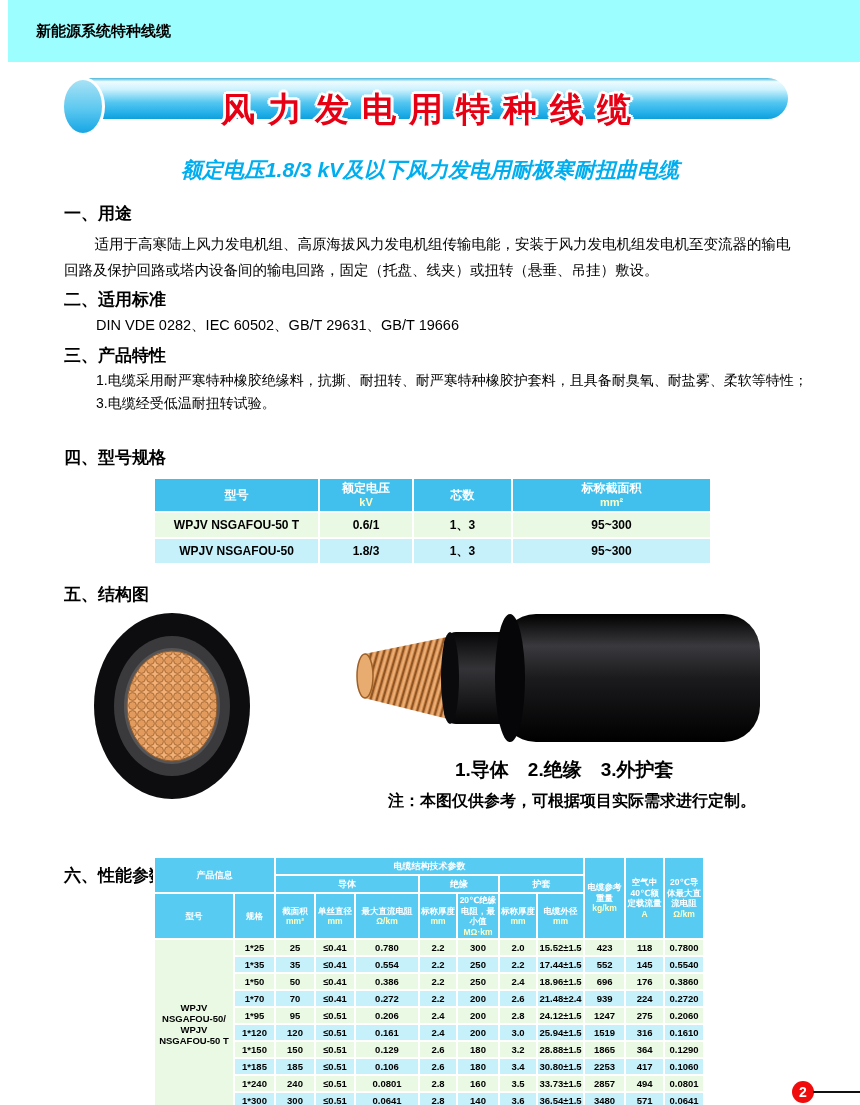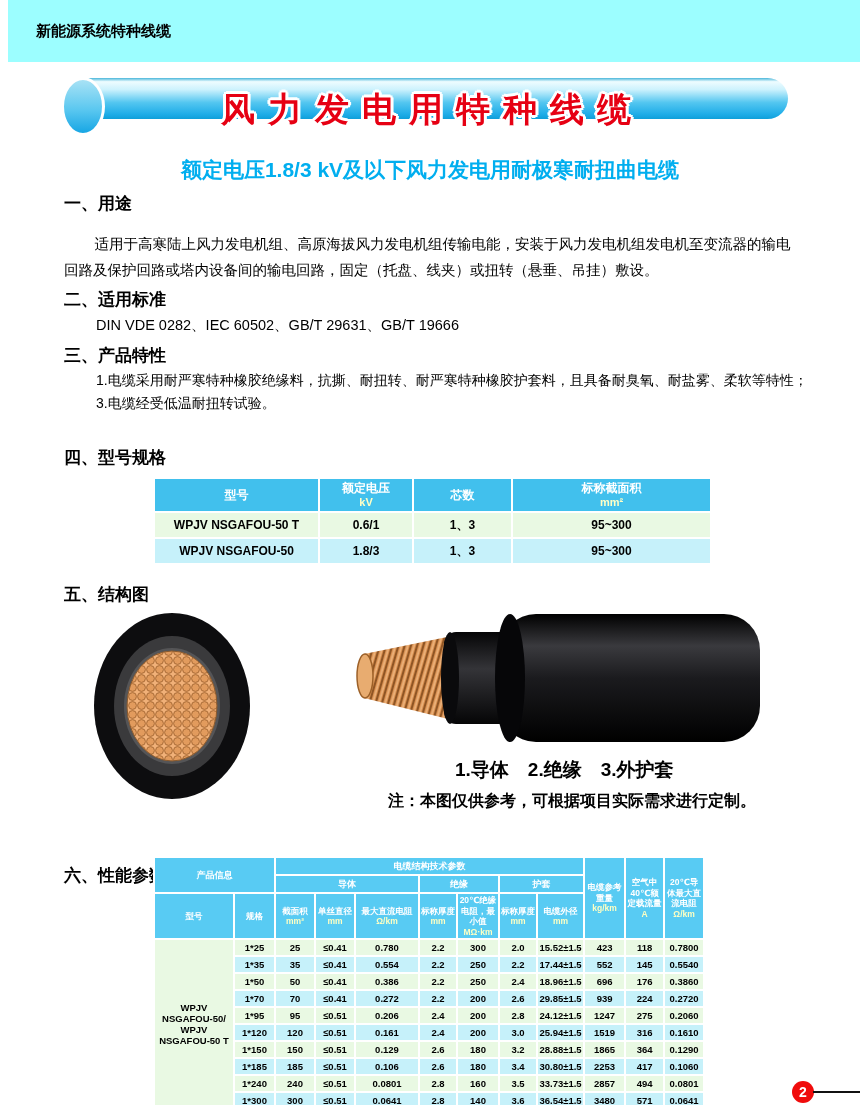--- a/index.html
+++ b/index.html
@@ -19,24 +19,24 @@
     position:absolute;left:-3px;top:-1px;width:44px;height:59px;border-radius:50%;
     border:3px solid #fff;box-sizing:border-box;
     background:linear-gradient(180deg,#a8e2f5 0%,#5cc8f0 55%,#17a6e4 100%);
   }
   .banner-title{
     position:absolute;left:0;top:9px;width:100%;text-align:center;
     font-size:34px;font-weight:bold;color:#E60013;letter-spacing:13px;padding-left:13px;box-sizing:border-box;
     text-shadow:-2px -2px 0 #fff,0 -2px 0 #fff,2px -2px 0 #fff,-2px 0 0 #fff,2px 0 0 #fff,
                 -2px 2px 0 #fff,0 2px 0 #fff,2px 2px 0 #fff,-3px 0 0 #fff,3px 0 0 #fff,0 3px 0 #fff,0 -3px 0 #fff;
   }
-  .subtitle{position:absolute;left:0;top:156px;width:100%;text-align:center;font-size:21px;font-weight:bold;color:#00AEEF;}
+  .subtitle{position:absolute;left:0;top:156px;width:100%;text-align:center;font-size:21px;font-weight:bold;color:#00AEEF;font-style:italic;}
   
   .sec-h{position:absolute;left:64px;font-size:17px;font-weight:bold;color:#000;}
-  .h-usage{top:192px;} .h-standards{top:288px;} .h-features{top:344px;}
+  .h-usage{top:202px;} .h-standards{top:288px;} .h-features{top:344px;}
   .h-models{top:446px;} .h-structure{top:583px;} .h-performance{top:864px;}
   .usage-body{position:absolute;left:64px;top:231px;width:734px;font-size:14.5px;line-height:26px;text-indent:2.1em;color:#000;}
   .standards-body{position:absolute;left:96px;top:316px;font-size:14.5px;white-space:nowrap;color:#000;}
   .features-list{position:absolute;left:96px;top:369px;font-size:14px;line-height:23px;color:#000;}
   .features-list div{white-space:nowrap;}
   
   .model-table{position:absolute;left:153px;top:477px;border-collapse:collapse;table-layout:fixed;width:557px;}
   .model-table th,.model-table td{border:2px solid #fff;text-align:center;vertical-align:middle;padding:0;}
   .model-table th{background:#41C0ED;color:#fff;height:32px;font-size:12px;font-weight:bold;line-height:14px;}
   .model-table th .unit{display:block;font-size:11px;font-weight:bold;color:#FFFFC6;}
@@ -248,21 +248,21 @@
         <td>0.3860</td>
       </tr>
       <tr class="row-cyan">
         <td>1*70</td>
         <td>70</td>
         <td>≤0.41</td>
         <td>0.272</td>
         <td>2.2</td>
         <td>200</td>
         <td>2.6</td>
-        <td>29.85±1.5</td>
+        <td>21.48±2.4</td>
         <td>939</td>
         <td>224</td>
         <td>0.2720</td>
       </tr>
       <tr class="row-green">
         <td>1*95</td>
         <td>95</td>
         <td>≤0.51</td>
         <td>0.206</td>
         <td>2.4</td>

